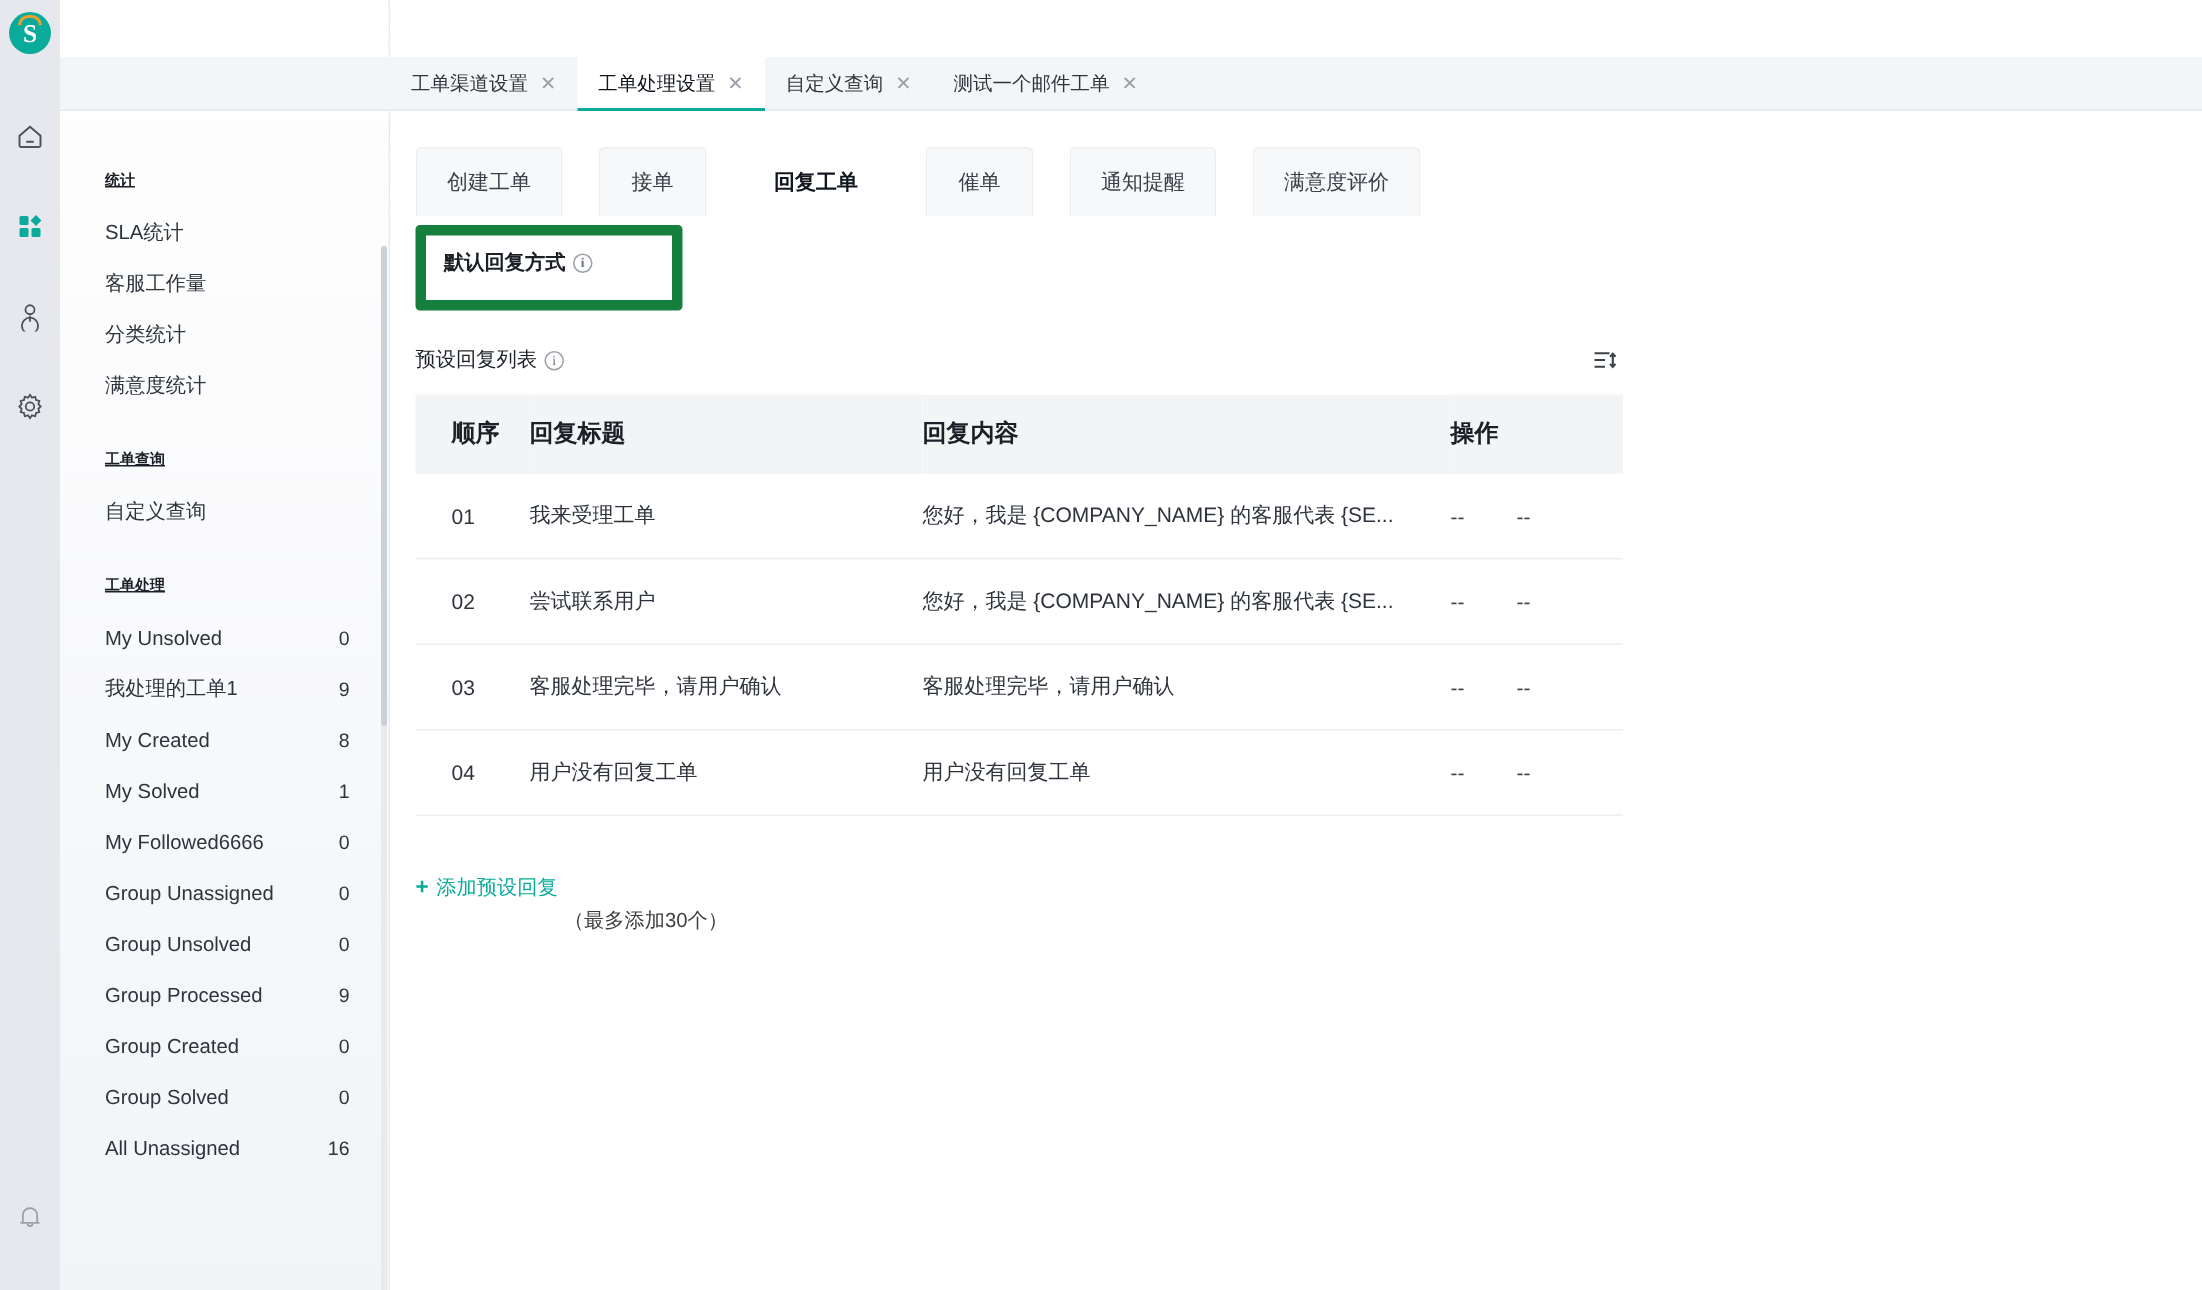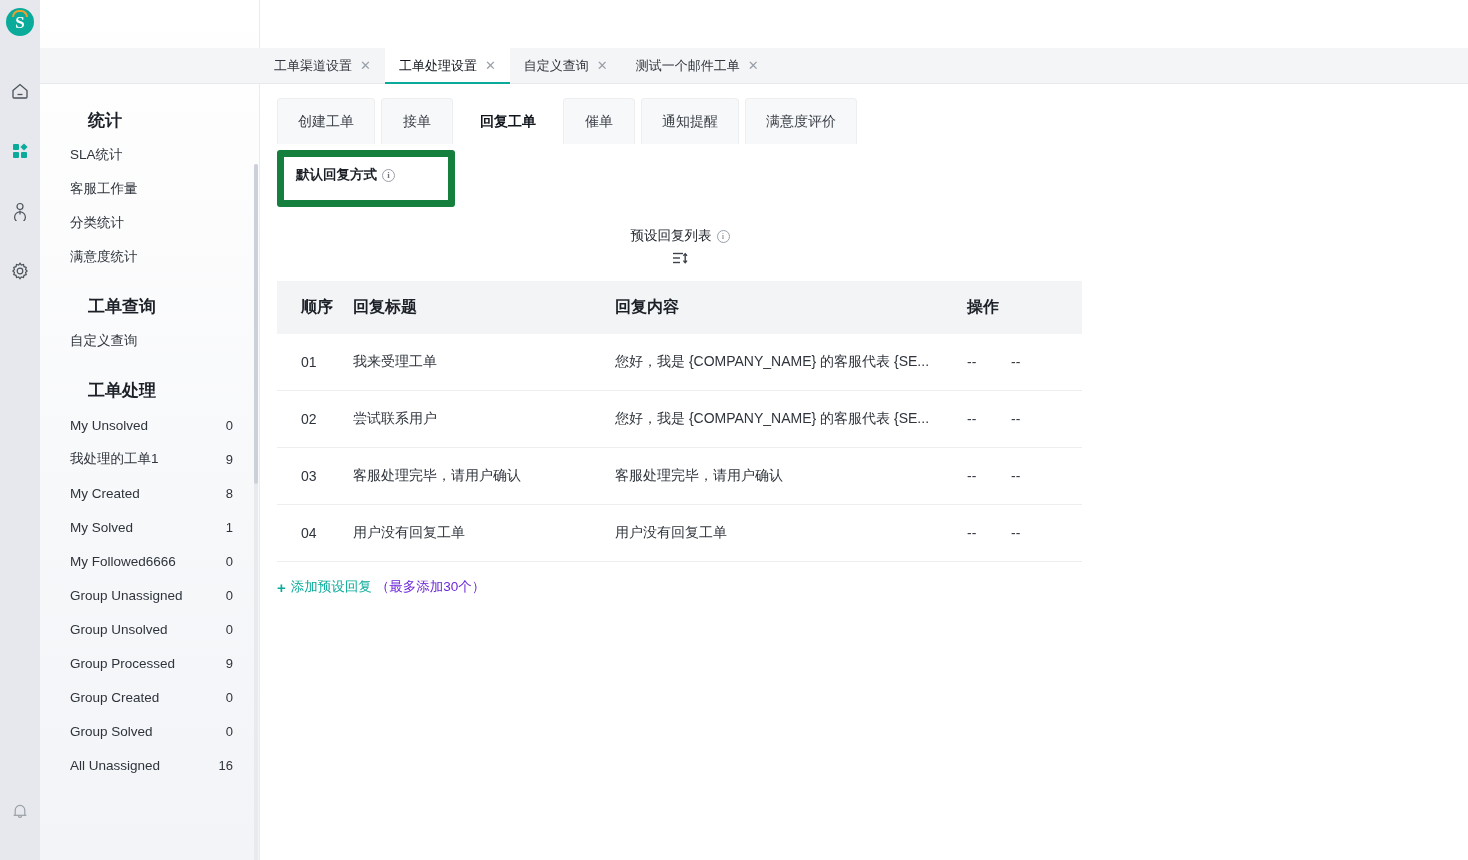--- a/index.html
+++ b/index.html
@@ -56,22 +56,22 @@
     margin-top: 40px;
   }
   .sb-title { font-size: 15px; font-weight: bold; color: #1b1f26; letter-spacing: .5px; }
   .sb-refresh {
     font-size: 12.5px; color: #3c4149; display: flex; align-items: center; gap: 4px;
     cursor: pointer; white-space: nowrap;
   }
   .sb-refresh svg { display:block; }
   .sb-scroll { position: relative; height: 772px; padding-bottom: 10px; }
   .sb-group-title {
-    font-size: 17px; font-weight: bold; color: #1b1f26;
-    padding: 0 48px; margin-top: 20px; margin-bottom: 4px; line-height: 26px;
+    font-size: 10px; font-weight: bold; color: #1b1f26;
+    padding: 0 30px; margin-top: 20px; margin-bottom: 4px; line-height: 26px; text-decoration: underline;
   }
   .sb-item {
     display: flex; align-items: center; justify-content: space-between;
     padding: 0 26px 0 30px; height: 34px;
     font-size: 13.5px; color: #2f343c; cursor: pointer;
   }
   .sb-item .cnt { font-size: 13px; color: #2f343c; }
   .sb-track {
     position: absolute; right: 1px; top: 56px;
     width: 4px; height: 700px; background: #e8eaee; border-radius: 2px;
@@ -82,39 +82,39 @@
     cursor: pointer;
   }
 
   
   .main { flex: 1 1 auto; height: 860px; position: relative; background: #fff; }
 
   .tabbar {
     height: 36px; background: #f4f5f7;
     display: flex; align-items: stretch;
     border-bottom: 1px solid #e7e9ec;
-    position: absolute; left: -220px; right: 0; top: 48px; z-index: 5;
+    position: absolute; left: -220px; right: 0; top: 38px; z-index: 5;
     padding-left: 220px;
   }
   .wtab {
     display: flex; align-items: center; gap: 8px;
     padding: 0 14px; font-size: 13px; color: #30353d;
     cursor: pointer; position: relative; white-space: nowrap;
   }
   .wtab.active { background: #ffffff; color: #11161d; }
   .wtab.active::after {
     content: ""; position: absolute; left: 0; right: 0; bottom: -1px;
     height: 2px; background: #0bab9b;
   }
   .wtab .x { color: #9aa0a8; font-size: 13px; line-height: 1; }
 
   .content { position: absolute; left: 0; right: 0; top: 74px; bottom: 0; background: #fff; }
 
   .sectiontabs {
-    display: flex; align-items: flex-end; gap: 6px;
+    display: flex; align-items: flex-end; gap: 24px;
     padding: 22px 0 0 17px; height: 70px;
   }
   .stab {
     background: #f7f8f9; border: 1px solid #eceef0; border-bottom: none;
     border-radius: 4px 4px 0 0;
     height: 46px; min-width: 72px; padding: 0 20px;
     display: flex; align-items: center; justify-content: center;
     font-size: 14px; color: #3c4149; cursor: pointer;
   }
   .stab.active { background: #fff; color: #11161d; font-weight: bold; border-color: #fff; }
@@ -140,21 +140,21 @@
     border: 1px solid #d2d6db; background: #fff;
     display: flex; align-items: center; justify-content: center; flex: 0 0 15px;
   }
   .radio.on { border-color: #0bab9b; border-width: 1.5px; }
   .radio.on::after {
     content: ""; width: 7px; height: 7px; border-radius: 50%; background: #0bab9b;
   }
 
   .list-head {
     display: flex; align-items: center; justify-content: space-between;
-    margin-top: 20px; padding-right: 385px; flex-direction: column;
+    margin-top: 20px; padding-right: 385px;
   }
   .lh-label { font-size: 13.5px; color: #1b1f26; display: flex; align-items: center; gap: 5px; }
   .sort-btn { cursor: pointer; display: flex; align-items: center; padding: 4px; }
 
   table.tbl { border-collapse: collapse; width: 805px; margin-top: 10px; table-layout: fixed; }
   table.tbl th {
     background: #f3f4f6; text-align: left;
     font-size: 16px; font-weight: bold; color: #1b1f26;
     padding: 16px 0 16px 0; height: 52px;
   }
@@ -167,21 +167,21 @@
   .c-title { width: 262px; }
   .c-body { width: 352px; white-space: nowrap; overflow: hidden; text-overflow: ellipsis; }
   .c-op { width: 115px; }
   .dash { color: #3c4149; display: inline-block; width: 44px; }
 
   .addrow {
     display: flex; align-items: center; margin-top: 16px; font-size: 13.5px;
   }
   .addlink { color: #0bab9b; display: flex; align-items: center; gap: 5px; cursor: pointer; }
   .addlink .plus { font-size: 15px; font-weight: bold; line-height: 1; }
-  .addhint { color: #6d28d9; margin-left: 4px; }
+  .addhint { color: #404040; margin-left: 4px; margin-top: 45px; }
 
   .info-i {
     width: 13px; height: 13px; border: 1px solid #9aa0a8; border-radius: 50%;
     display: inline-flex; align-items: center; justify-content: center;
     font-size: 9px; color: #6d737b; font-style: normal;
     font-family: "Liberation Serif", serif; line-height: 1; cursor: pointer;
   }
 </style>
 </head>
 <body>

